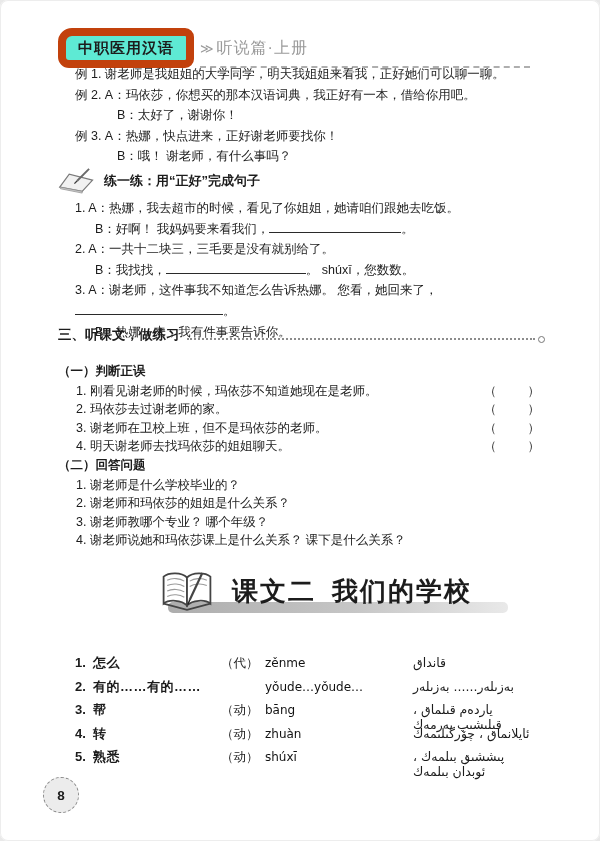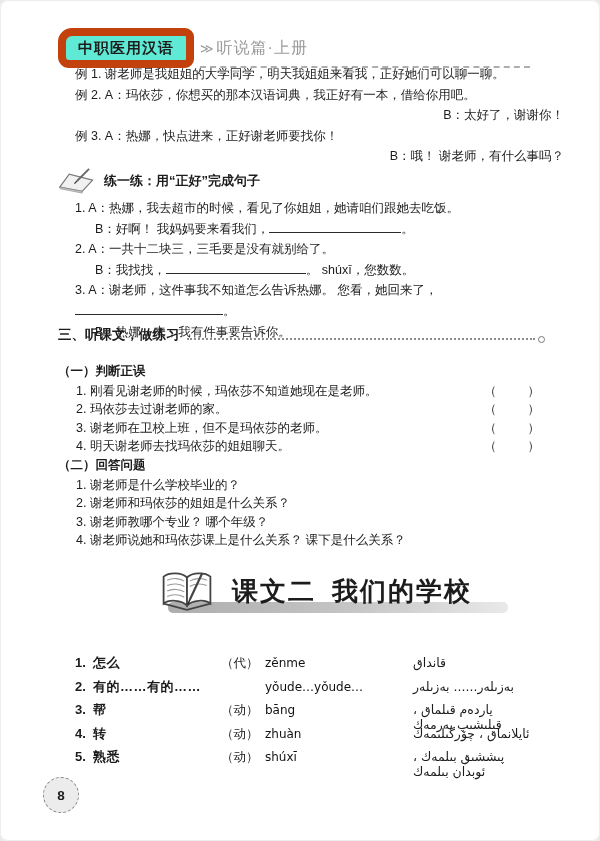--- a/index.html
+++ b/index.html
@@ -15,22 +15,22 @@
     border:8px solid #c2410c;border-radius:14px 9px 9px 11px;
     padding:3px 12px 4px 12px;font-size:15px;font-weight:bold;letter-spacing:1px;
     background:#5eead4;line-height:17px;
   }
   .head-rest{flex:1;margin-left:6px;border-bottom:2px dashed #aeaeae;padding-bottom:7px;
     display:flex;align-items:center;color:#9a9a9a;}
   .chev{font-size:13px;margin-right:5px;letter-spacing:-2px;}
   .subtitle{font-size:16px;letter-spacing:1px;}
   
   .textblock{position:absolute;left:58px;right:58px;font-size:12.5px;line-height:20.6px;}
-  .examples{top:64px;padding-left:17px;right:36px;}
-  .ind-b{padding-left:42px;text-align:right;}
+  .examples{top:64px;padding-left:17px;right:48px;}
+  .ind-b{padding-left:42px;}
   
   .practice{top:168px;}
   .ptitle{display:flex;align-items:center;font-weight:bold;font-size:13px;margin-bottom:4px;}
   .ptitle .icon{margin-right:8px;display:inline-flex;}
   .pline{padding-left:17px;}
   .pline.ind{padding-left:37px;}
   .blank{display:inline-block;border-bottom:1.2px solid #2a2a2a;height:13px;vertical-align:baseline;}
   .w1{width:132px;} .w2{width:140px;} .w3{width:148px;}
   
   .sechead{position:absolute;left:58px;right:55px;display:flex;align-items:flex-end;}

